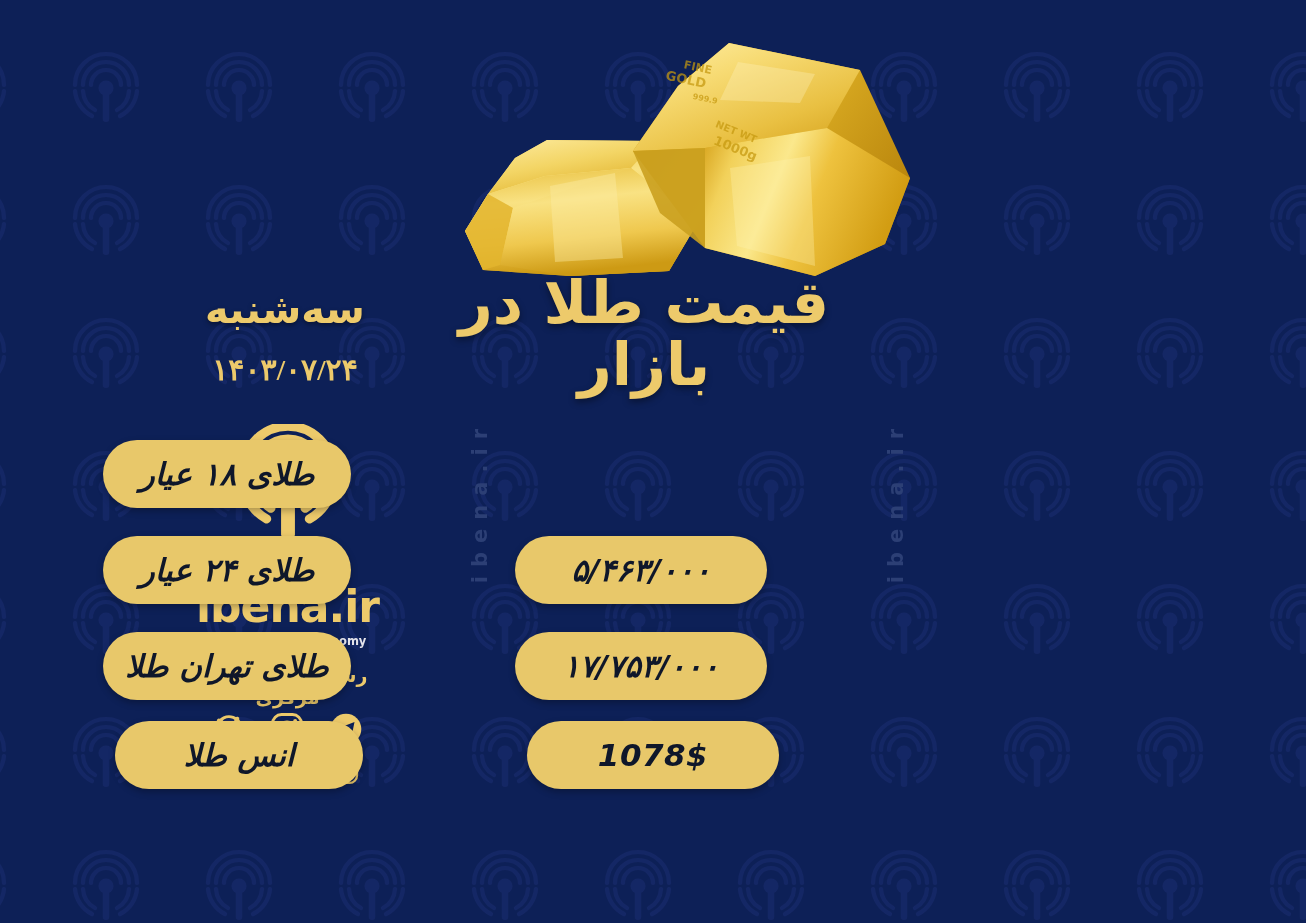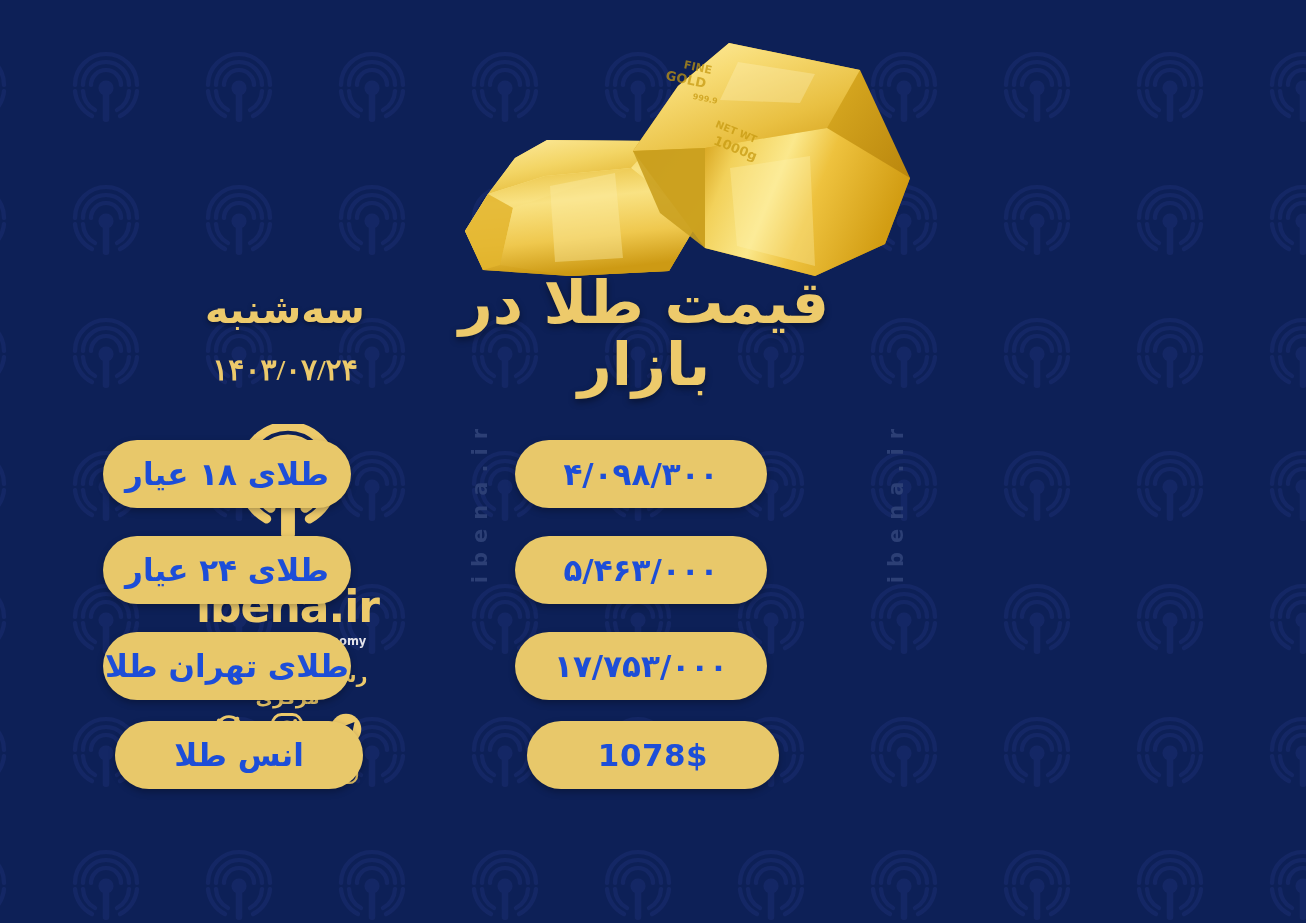--- a/index.html
+++ b/index.html
@@ -166,29 +166,30 @@
     left: 0;
     width: 1306px;
     height: 68px;
     display: flex;
     flex-direction: row-reverse;
     align-items: center;
     direction: rtl;
   }
   .pill {
     background: #e8c86a;
-    color: #1d4ed8;
+    color: #0f172a;
     border-radius: 34px;
     height: 68px;
     display: flex;
     align-items: center;
     justify-content: center;
     font-weight: 700;
     box-shadow: 0 3px 7px rgba(0,0,0,.28);
     user-select: none;
+    font-style: italic;
   }
   .pill-label {
     position: absolute;
     right: 955px;
     width: 248px;
     font-size: 31px;
     direction: rtl;
     letter-spacing: -0.5px;
   }
   .pill-price {
@@ -353,21 +354,20 @@
   </div>
 
   <div class="watermark" id="watermark-left">ibena.ir</div>
   <div class="watermark" id="watermark-right">ibena.ir</div>
 
 
   <div id="rows">
 
     <div class="row" style="top:0px;">
       <div class="pill pill-label">طلای ۱۸ عیار</div>
-      <div class="pill pill-price">۴/۰۹۸/۳۰۰</div>
     </div>
 
     <div class="row" style="top:96px;">
       <div class="pill pill-label">طلای ۲۴ عیار</div>
       <div class="pill pill-price">۵/۴۶۳/۰۰۰</div>
     </div>
 
     <div class="row" style="top:192px;">
       <div class="pill pill-label">طلای تهران طلا</div>
       <div class="pill pill-price">۱۷/۷۵۳/۰۰۰</div>

